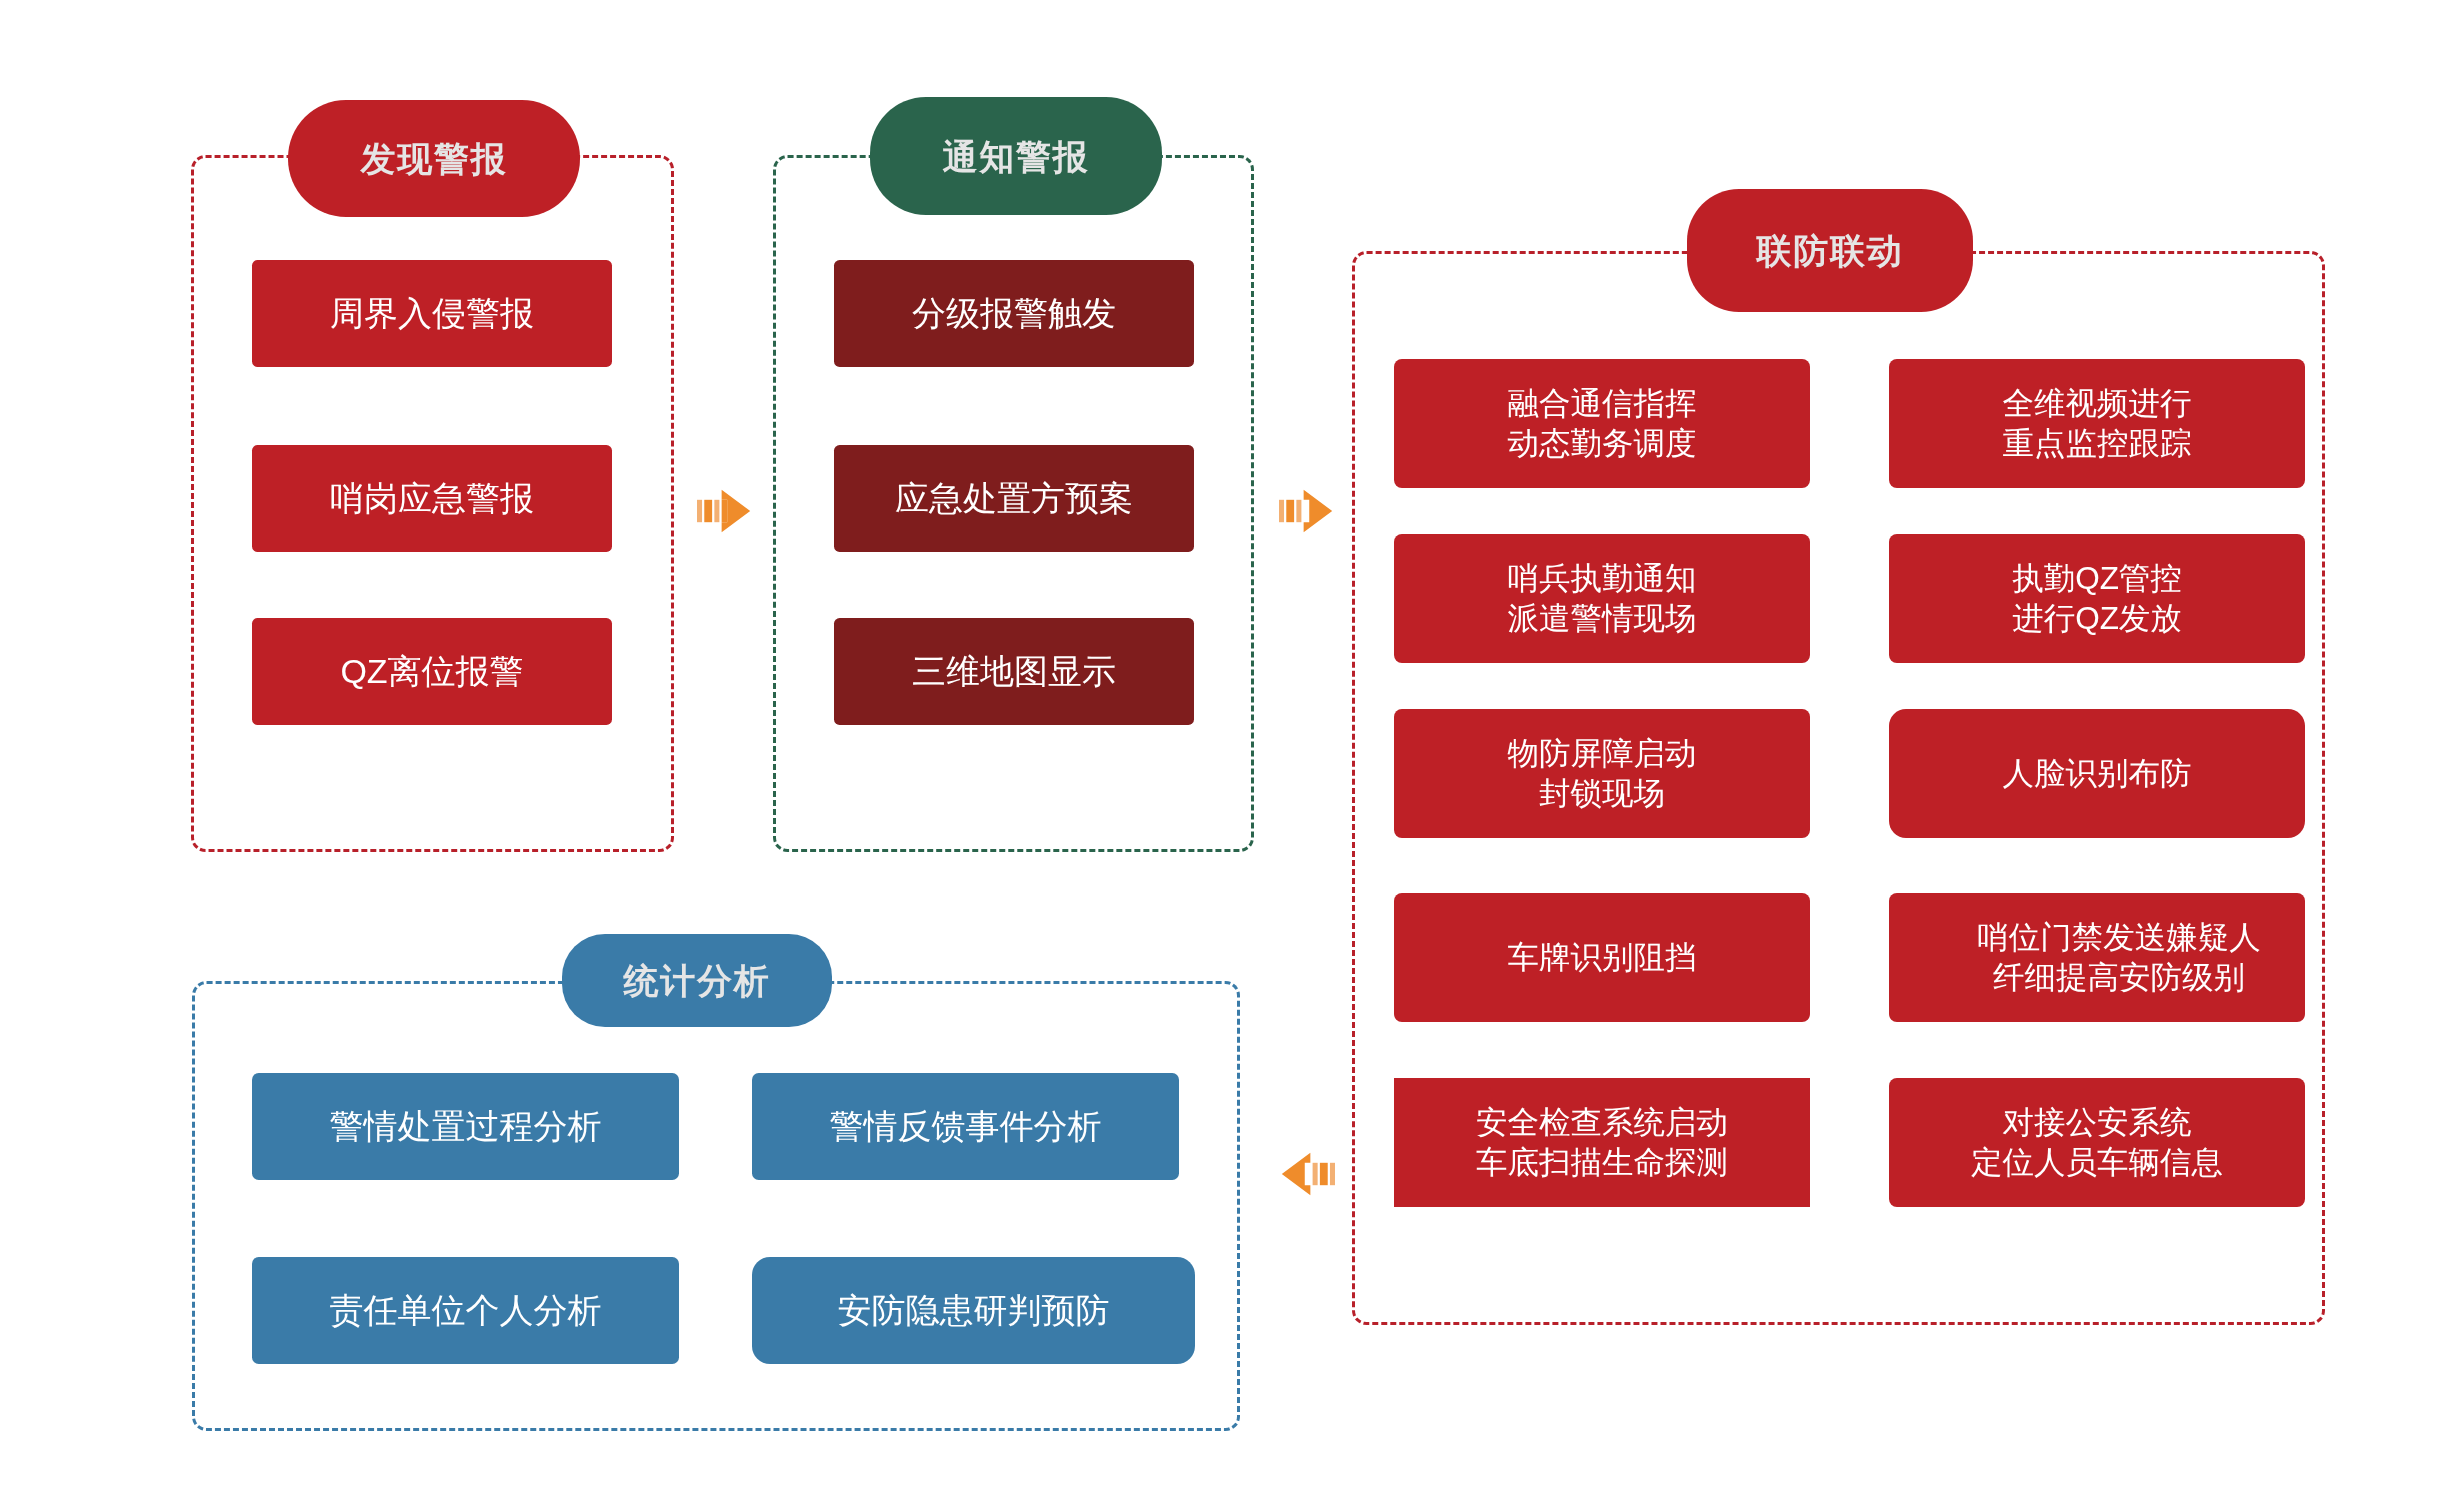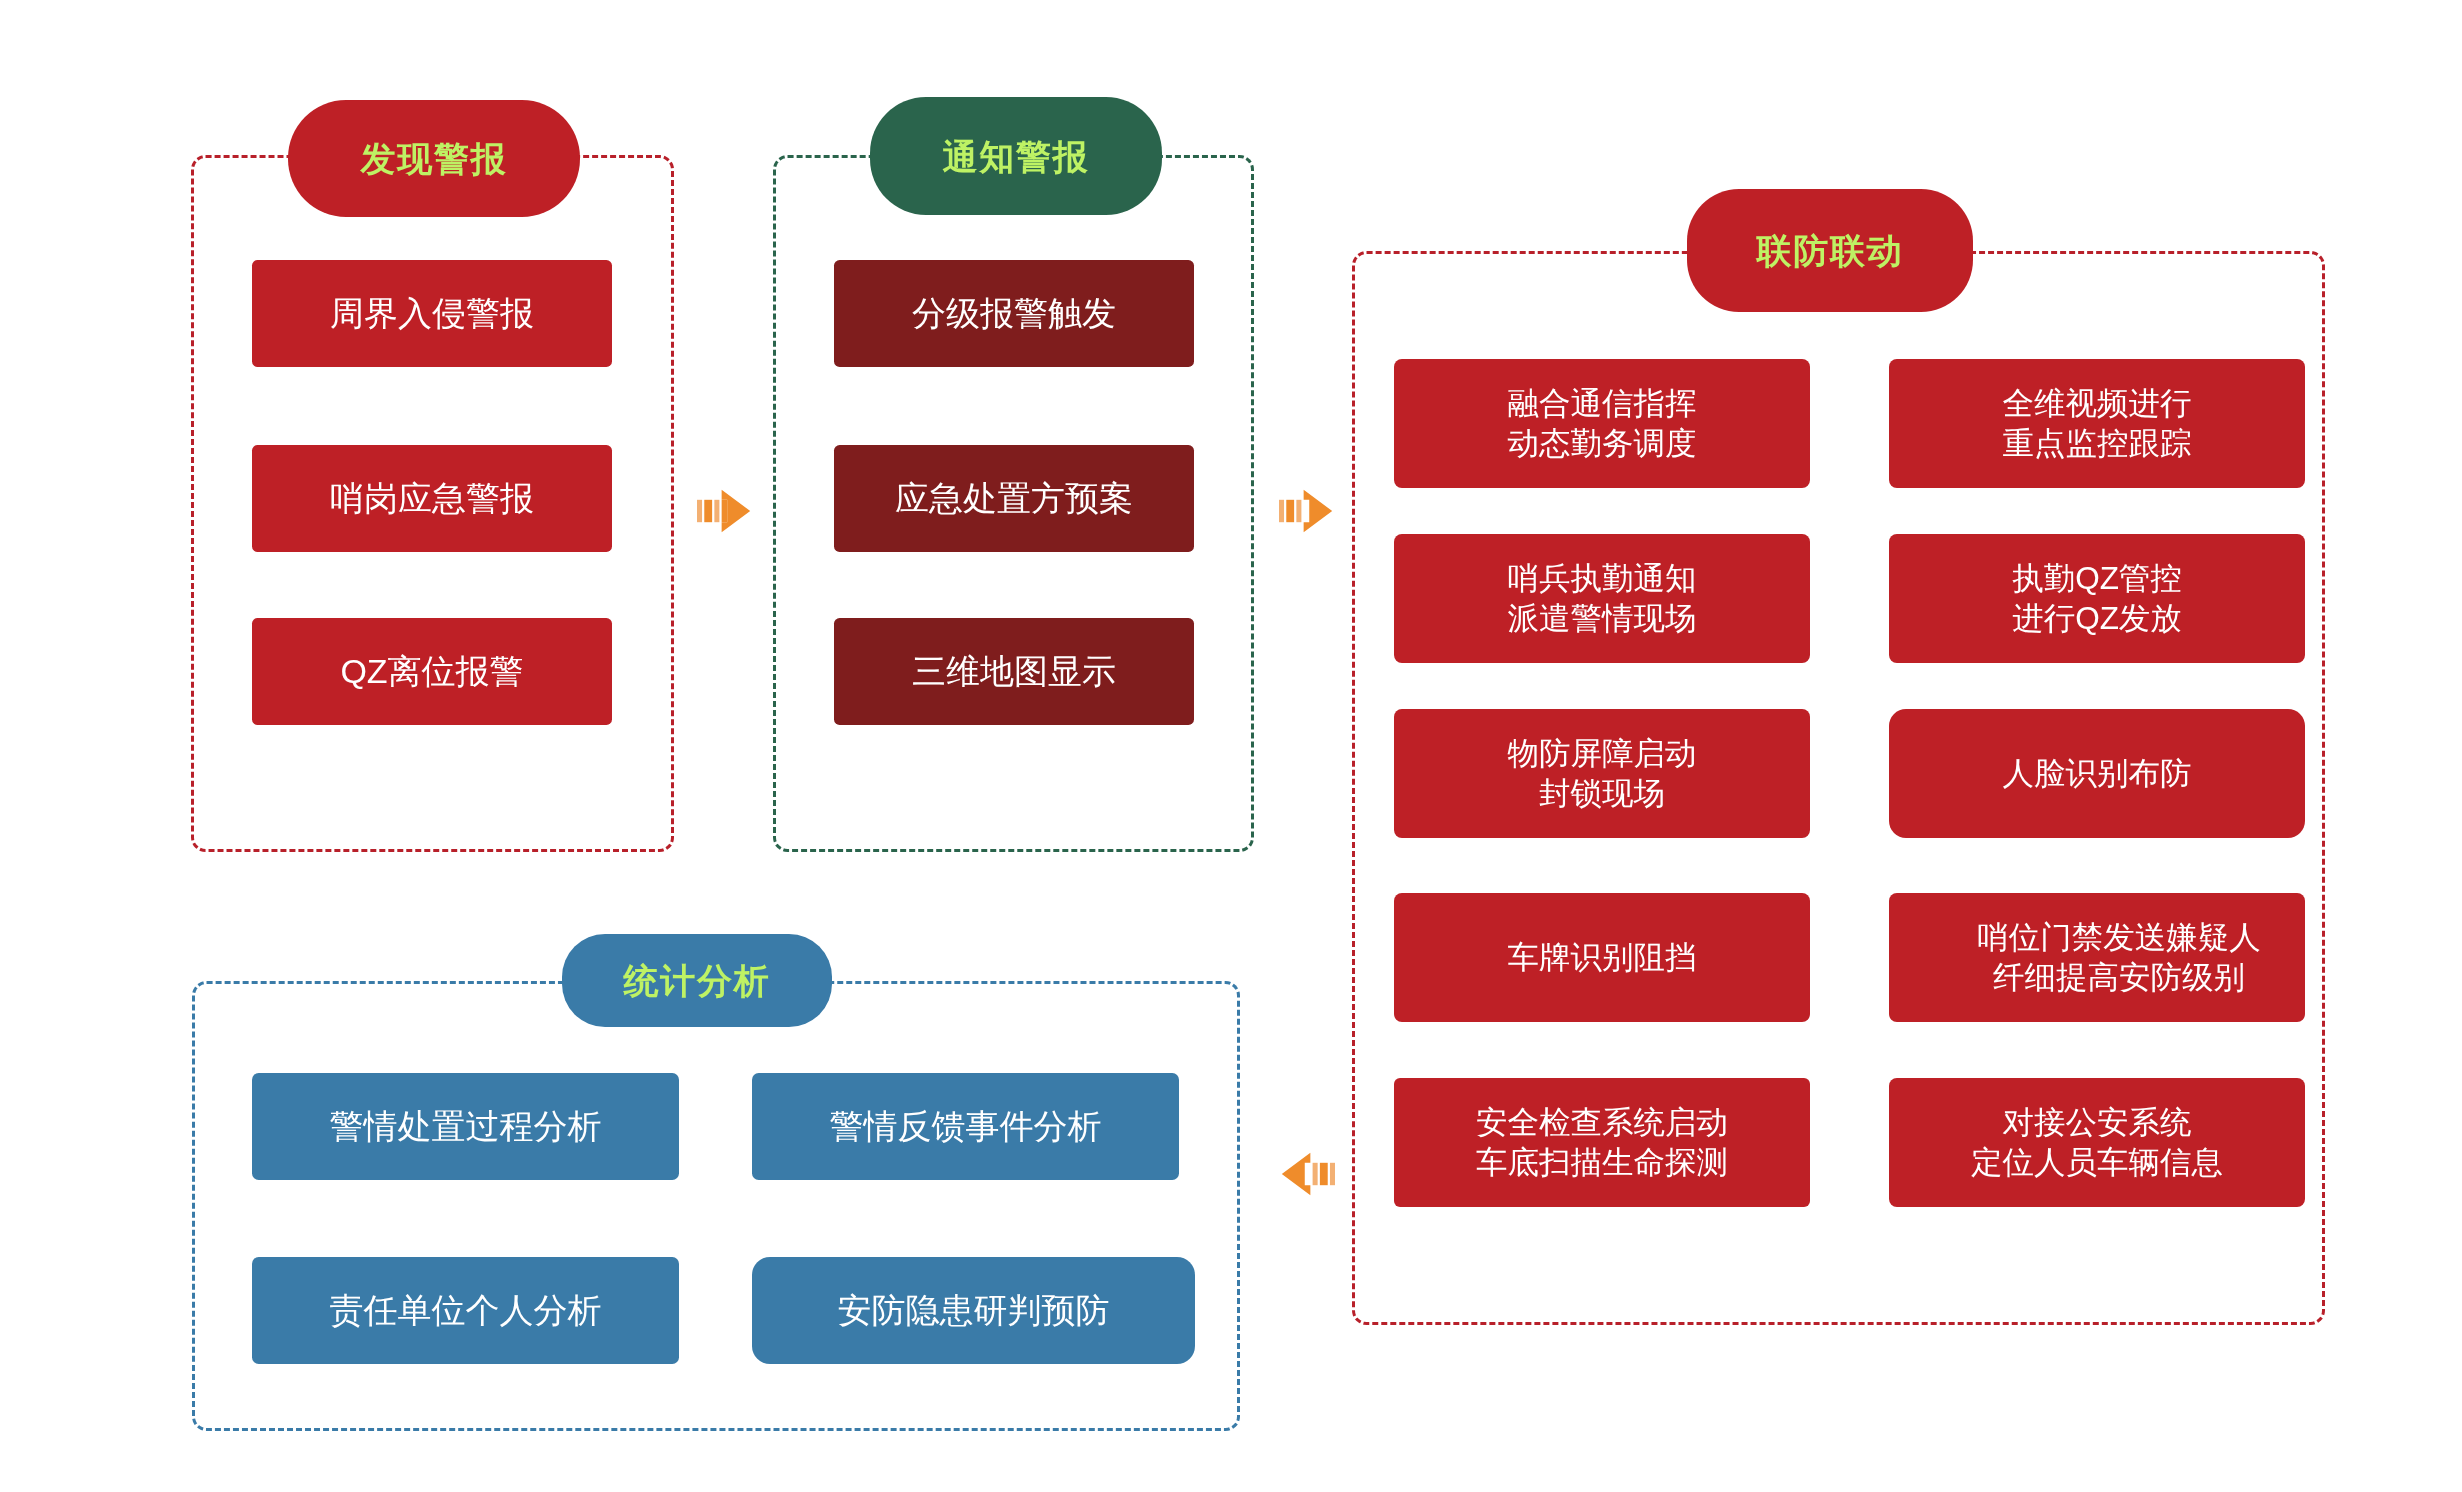--- a/index.html
+++ b/index.html
@@ -34,21 +34,21 @@
   .panel.green  { border-color: #2A644C; border-width: 3.9px; }
   .panel.blue   { border-color: #3A7BA8; border-width: 3.4px; border-style: dashed; }
 
   
   .badge {
     position: absolute;
     box-sizing: border-box;
     display: flex;
     align-items: center;
     justify-content: center;
-    color: #bef264;
+    color: #e5e5e5;
     font-weight: bold;
     letter-spacing: 1.7px;
     z-index: 5;
     text-align: center;
     line-height: 1;
   }
   .badge.red   { background: #BE2026; }
   .badge.green { background: #2A644C; }
   .badge.blue  { background: #3A7BA8; }
 
@@ -172,21 +172,21 @@
 
   <div class="card red" style="left:1394px; top:893px; width:416px; height:129px; border-radius:7.9px; font-size:31.5px;">
     <span>车牌识别阻挡</span>
   </div>
 
   <div class="card red" style="left:1889px; top:893px; width:416px; height:129px; border-radius:7.9px; font-size:31.5px;padding-left:44px;">
     <span>哨位门禁发送嫌疑人
 纤细提高安防级别</span>
   </div>
 
-  <div class="card red" style="left:1394px; top:1078px; width:416px; height:129px; border-radius:6px; font-size:31.5px;">
+  <div class="card red" style="left:1394px; top:1078px; width:416px; height:129px; border-radius:0; font-size:31.5px;">
     <span>安全检查系统启动
 车底扫描生命探测</span>
   </div>
 
   <div class="card red" style="left:1889px; top:1078px; width:416px; height:129px; border-radius:7.9px; font-size:31.5px;">
     <span>对接公安系统
 定位人员车辆信息</span>
   </div>
 
   <div class="arrow" style="left:1279px; top:1148px; width:56px; height:52px;">

